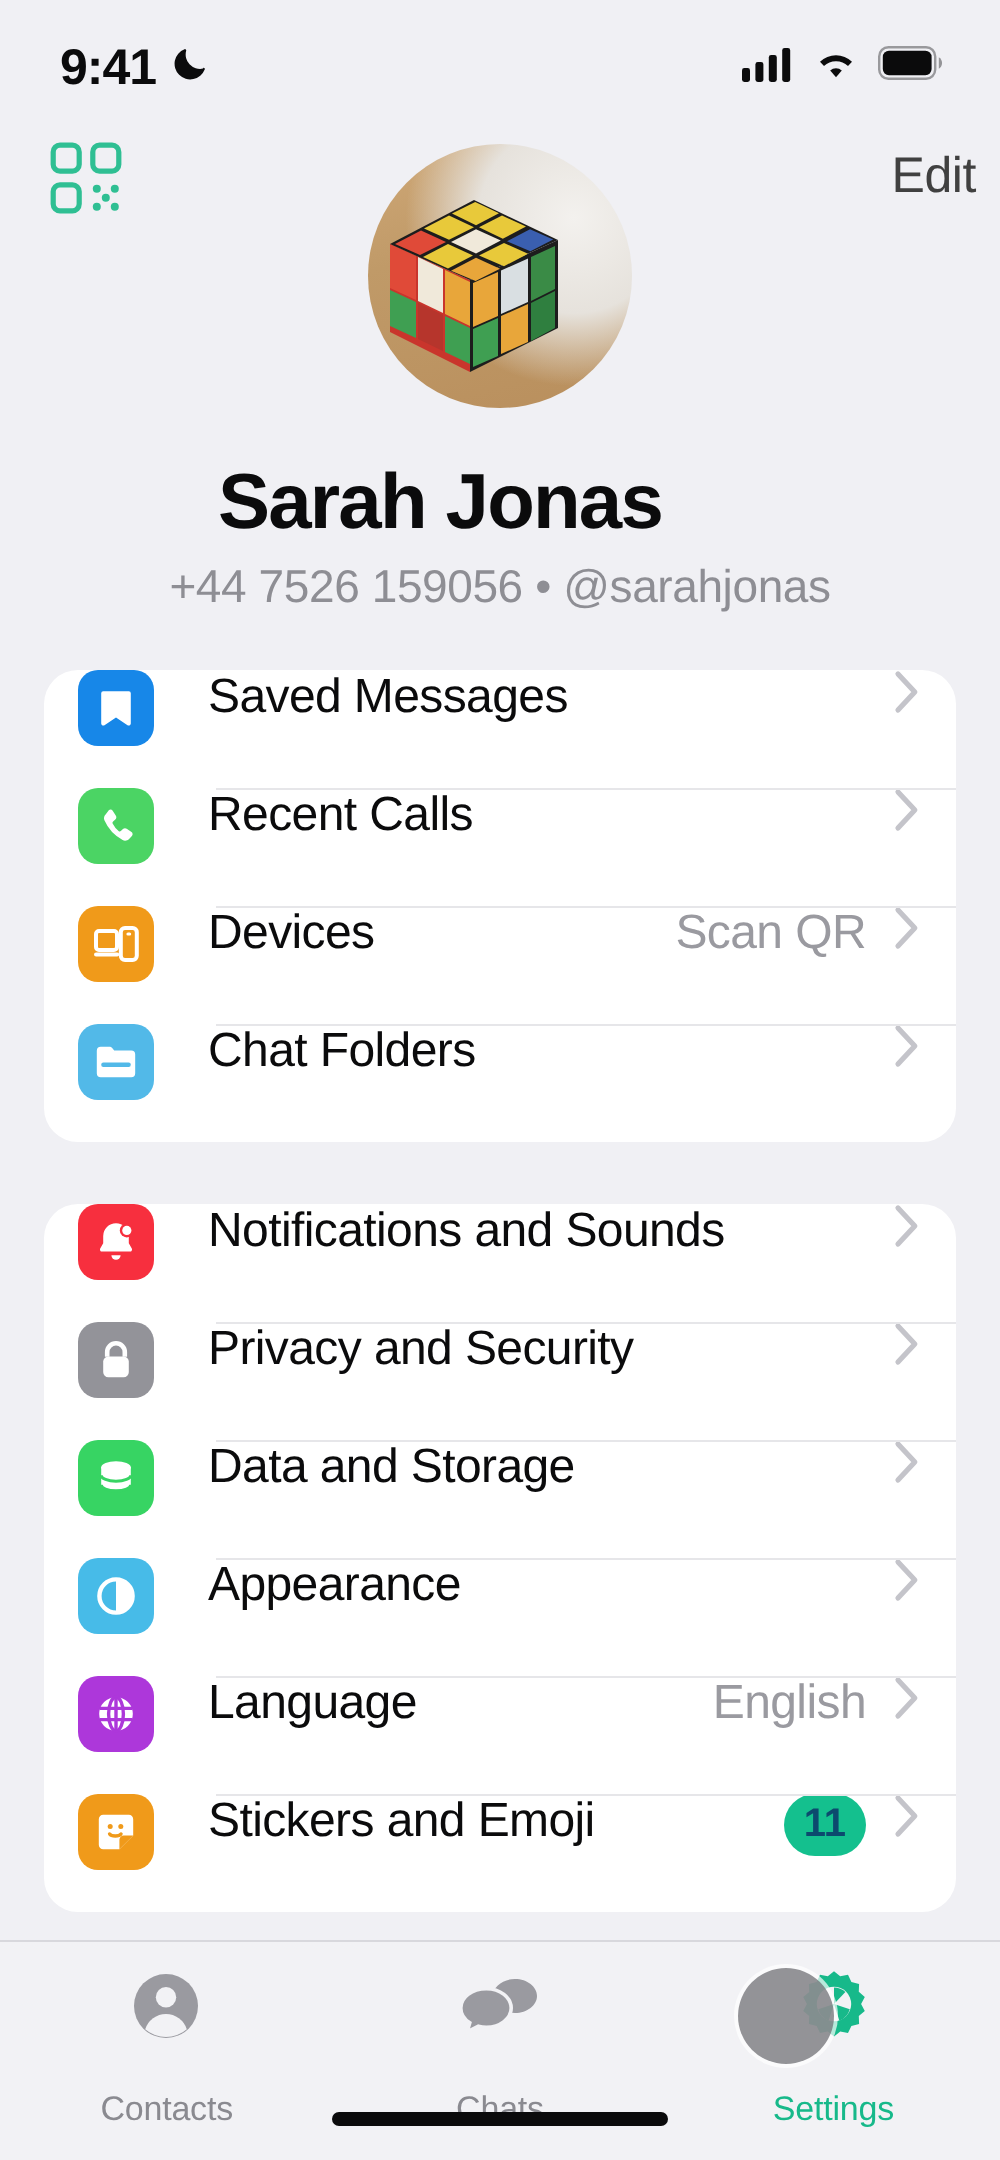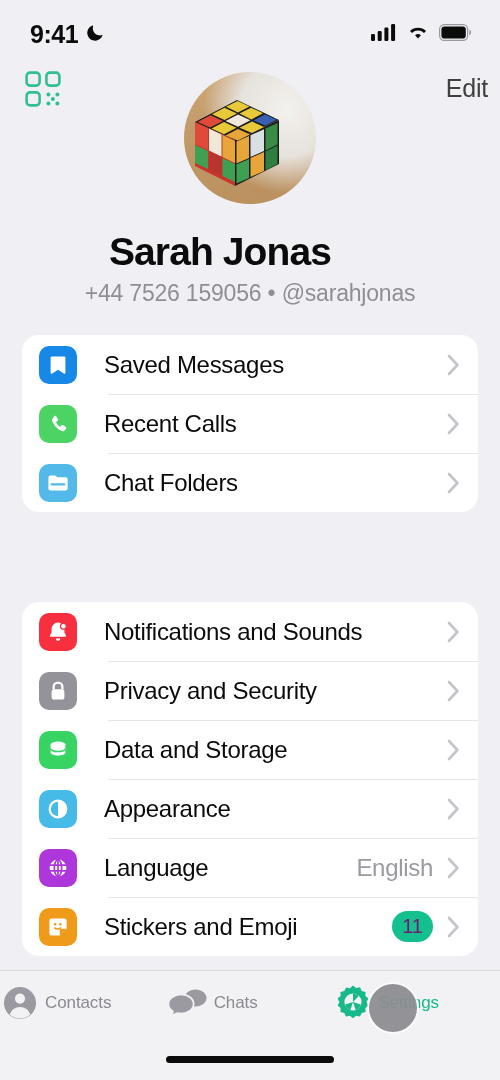--- a/index.html
+++ b/index.html
@@ -56,56 +56,56 @@
 
   
   .group{
     position:absolute; left:22px; width:456px;
     background:#ffffff; border-radius:17px; overflow:hidden;
   }
   #group1{ top:335px; }
   #group2{ top:602px; }
 
   .row{
-    position:relative; display:flex; align-items:center;
+    position:relative; display:flex; 
     height:59px; padding:0 18px 0 17px; cursor:pointer;
   }
   .row + .row::before{
     content:""; position:absolute; left:86px; right:0; top:0;
     height:1px; background:#e6e6e9;
   }
   .ico{
     width:38px; height:38px; border-radius:10px; flex:0 0 38px;
     display:flex; align-items:center; justify-content:center;
   }
   .row-label{
     margin-left:27px; font-size:24px; color:#0b0b0c; letter-spacing:-0.3px;
     flex:1 1 auto; white-space:nowrap;
   }
   .row-value{
     font-size:24px; color:#9a9aa0; letter-spacing:-0.3px; margin-right:14px;
   }
   .badge{
-    background:#14c08e; color:#701a75; border-radius:999px;
+    background:#14c08e; color:#0c4a6e; border-radius:999px;
     min-width:38px; height:31px; padding:0 10px; margin-right:14px;
     display:flex; align-items:center; justify-content:center;
-    font-size:20px; font-weight:400;
+    font-size:20px; font-weight:700;
   }
   .chev{ flex:0 0 auto; display:block; }
 
   
   .tabbar{
     position:absolute; left:0; bottom:0; width:500px; height:110px;
     background:#f2f2f5;
     border-top:1px solid #d8d8dd;
     display:flex; align-items:flex-start; padding-top:12px;
   }
   .tab{
-    flex:1 1 0; display:flex; flex-direction:row; align-items:center;
-    gap:5px; cursor:pointer;
+    flex:1 1 0; display:flex; flex-direction:column; align-items:center;
+    gap:22px; cursor:pointer;
   }
   .tab-label{ font-size:17px; letter-spacing:-0.1px; }
   .tab.inactive .tab-label{ color:#8a8a90; }
   .tab.active .tab-label{ color:#17b98a; }
 
   .home-indicator{
     position:absolute; left:50%; transform:translateX(-50%); bottom:17px;
     width:168px; height:7px; border-radius:4px; background:#0b0b0c;
   }
   .cursor{
@@ -234,20 +234,35 @@
         <svg width="22" height="22" viewBox="0 0 22 22">
             <path d="M7.4 3.1c.6-.5 1.5-.4 1.95.3l1.6 2.5c.4.62.27 1.44-.3 1.9l-1.1.9c-.3.25-.4.67-.23 1.02a11 11 0 0 0 3.1 3.85c.3.23.72.2 1-.07l1.05-1c.5-.5 1.3-.56 1.88-.16l2.4 1.7c.66.47.75 1.4.2 1.97l-1.4 1.45c-.85.88-2.16 1.13-3.25.55a20.6 20.6 0 0 1-9.1-9.85c-.45-1.06-.15-2.28.7-3.03z" fill="#fff"></path>
           </svg>
       </span>
       <span class="row-label">Recent Calls</span>
       <svg class="chev" width="13" height="22" viewBox="0 0 13 22">
           <path d="M2 2l8.4 9L2 20" fill="none" stroke="#c4c4ca" stroke-width="2.6" stroke-linecap="round" stroke-linejoin="round"></path>
         </svg>
     </div>
 
+    <div class="row">
+      <span class="ico" style="background:#f09a1a">
+        <svg width="24" height="24" viewBox="0 0 24 24">
+          <rect x="2" y="5.5" width="10.5" height="9.5" rx="1.5" fill="none" stroke="#fff" stroke-width="2"></rect>
+          <rect x="1" y="16.2" width="12.6" height="2.1" rx="1.05" fill="#fff"></rect>
+          <rect x="14.4" y="4" width="8" height="16" rx="2.1" fill="none" stroke="#fff" stroke-width="2"></rect>
+          <rect x="17.2" y="6.2" width="2.4" height="1.6" rx=".8" fill="#fff"></rect>
+        </svg>
+      </span>
+      <span class="row-label">Devices</span>
+      <span class="row-value">Scan QR</span>
+      <svg class="chev" width="13" height="22" viewBox="0 0 13 22">
+          <path d="M2 2l8.4 9L2 20" fill="none" stroke="#c4c4ca" stroke-width="2.6" stroke-linecap="round" stroke-linejoin="round"></path>
+        </svg>
+    </div>
 
     <div class="row">
       <span class="ico" style="background:#52b9e8">
         <svg width="24" height="24" viewBox="0 0 24 24">
             <path d="M2.4 6.4a2 2 0 0 1 2-2h4.3c.6 0 1.15.26 1.5.72l.9 1.16h8.5a2 2 0 0 1 2 2v9.3a2 2 0 0 1-2 2H4.4a2 2 0 0 1-2-2z" fill="#fff"></path>
             <rect x="4.6" y="12.3" width="14.8" height="2.2" rx="1.1" fill="#52b9e8"></rect>
           </svg>
       </span>
       <span class="row-label">Chat Folders</span>
       <svg class="chev" width="13" height="22" viewBox="0 0 13 22">

